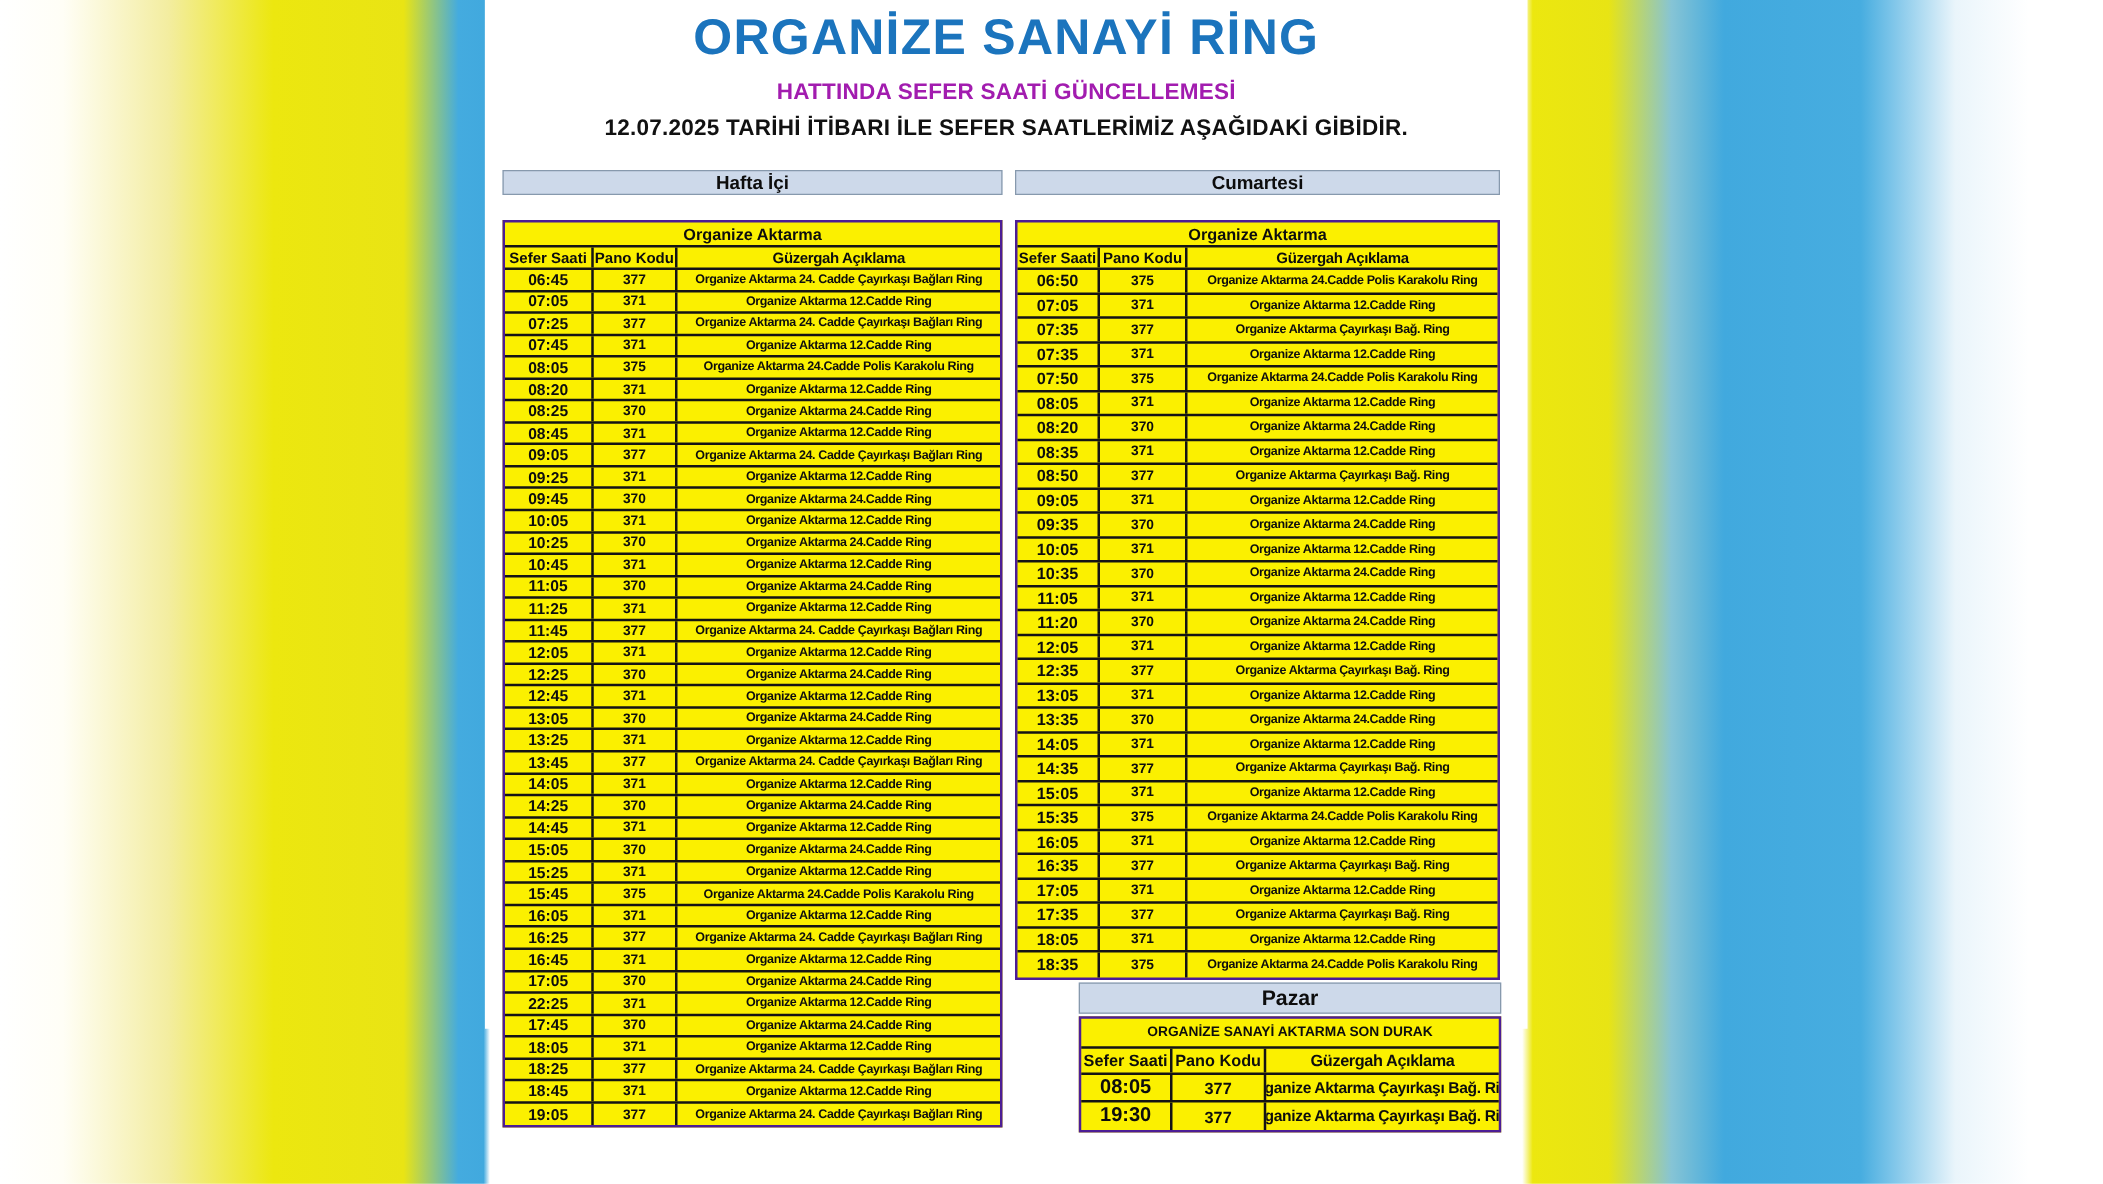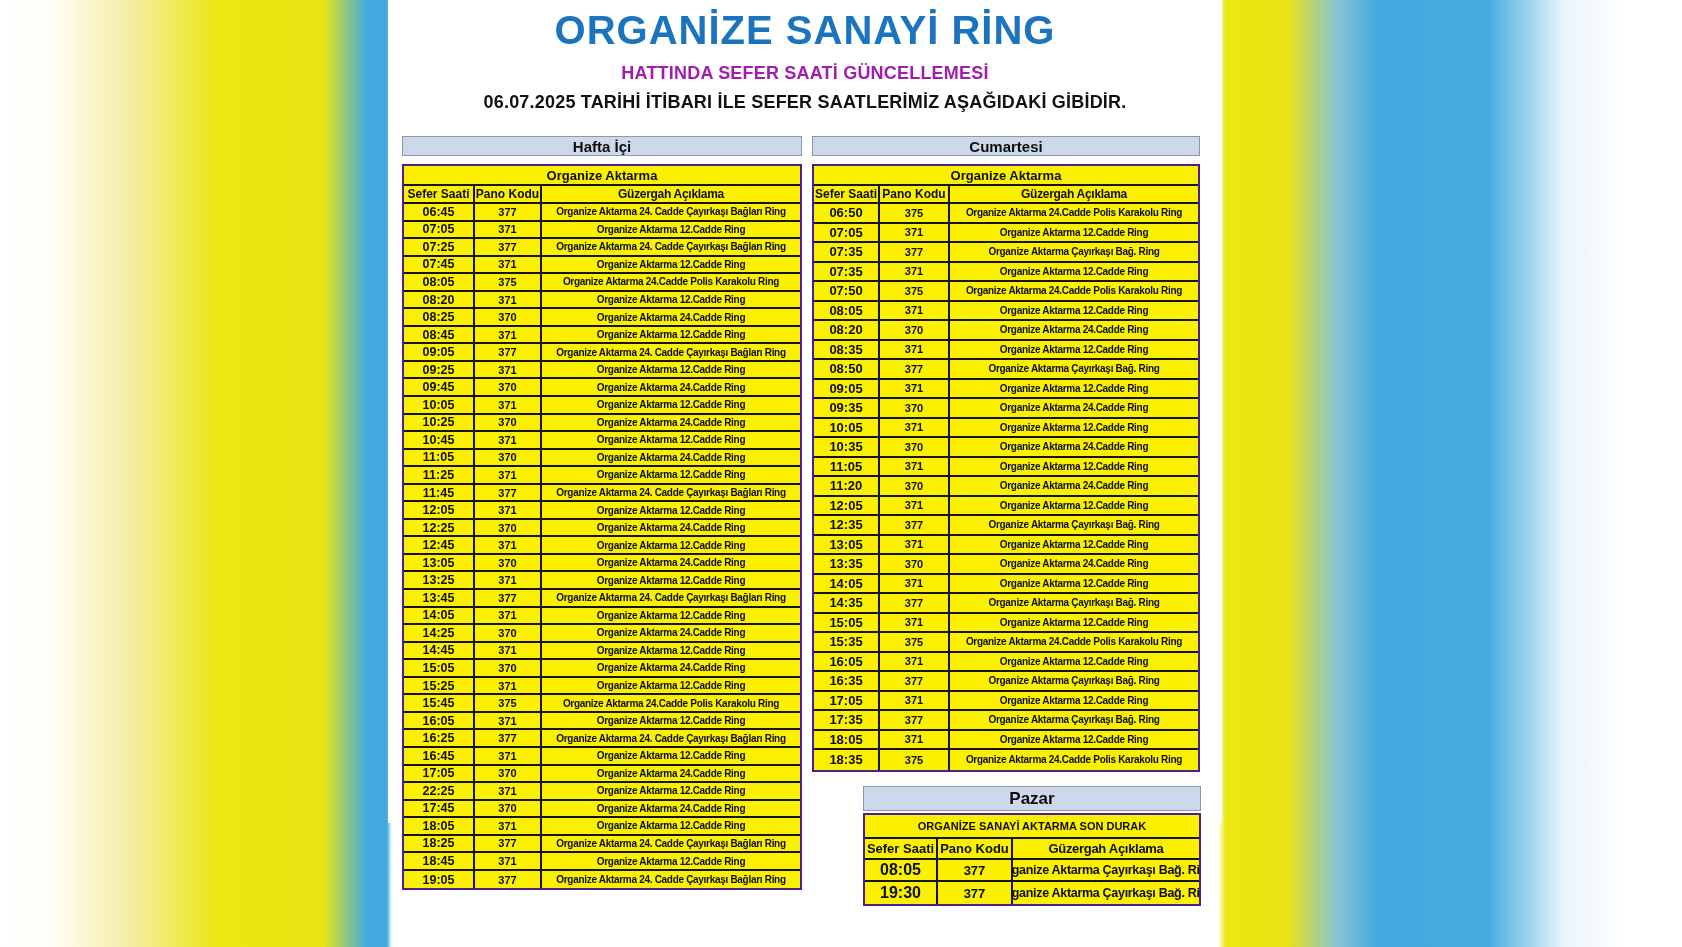--- a/index.html
+++ b/index.html
@@ -32,21 +32,21 @@
   .tbl { position:absolute; }
   .tbl-weekday  { left:14px;  top:136px; width:400px;
     --c1:71px; --c2:67px; --rowh:17.56px; --ftime:12.5px; --fpano:11px; --fdesc:10px; }
   .tbl-saturday { left:424px; top:136px; width:388px;border-radius:28px;
     --c1:66px; --c2:70px; --rowh:19.5px; --ftime:13px; --fpano:11px; --fdesc:10px; }
   .tbl-sunday   { left:427px; top:786px; width:386px;padding-left:48px;
     --c1:73px; --c2:75px; --rowh:22px; --ftime:16px; --fpano:13px; --fdesc:12.5px; }
 
   .day-band { height:20px; background:#cdd9ea; border:1px solid #8799ad;
     display:flex; align-items:center; justify-content:center;
-    font-weight:700; font-size:15px; color:#0d0d0d; margin-bottom:8px; }
+    font-weight:700; font-size:15px; color:#0d0d0d; margin-bottom:20px; }
   .tbl-sunday .day-band { height:25px; font-size:17px; margin-bottom:2px; }
 
   .ybox { border:2px solid #4c1d95; background:#fbf000; }
 
   .sub-band { height:20px; border-bottom:2px solid #141414;
     display:flex; align-items:center; justify-content:center;
     font-weight:700; font-size:13px; color:#0d0d0d; }
   .tbl-sunday .sub-band { height:24px; font-size:11px; }
 
   .hdr-row { display:flex; height:18px; border-bottom:2px solid #141414; }
@@ -65,21 +65,21 @@
   .col-2 { flex:1; font-size:var(--fdesc); letter-spacing:-0.3px; }
 </style>
 </head>
 <body>
 
 <div class="bg"></div>
 
 <div class="poster">
   <div class="title">ORGANİZE SANAYİ RİNG</div>
   <div class="sub1">HATTINDA SEFER SAATİ GÜNCELLEMESİ</div>
-  <div class="sub2">06.07.2025 TARİHİ İTİBARI İLE SEFER SAATLERİMİZ AŞAĞIDAKİ GİBİDİR.</div>
+  <div class="sub2">12.07.2025 TARİHİ İTİBARI İLE SEFER SAATLERİMİZ AŞAĞIDAKİ GİBİDİR.</div>
 
   <section class="tbl tbl-weekday">
     <div class="day-band">Hafta İçi</div>
     <div class="ybox">
       <div class="sub-band">Organize Aktarma</div>
       <div class="hdr-row">
           <div class="t-cell col-0">Sefer Saati</div>
           <div class="t-cell col-1">Pano Kodu</div>
           <div class="t-cell col-2">Güzergah Açıklama</div>
         </div>

